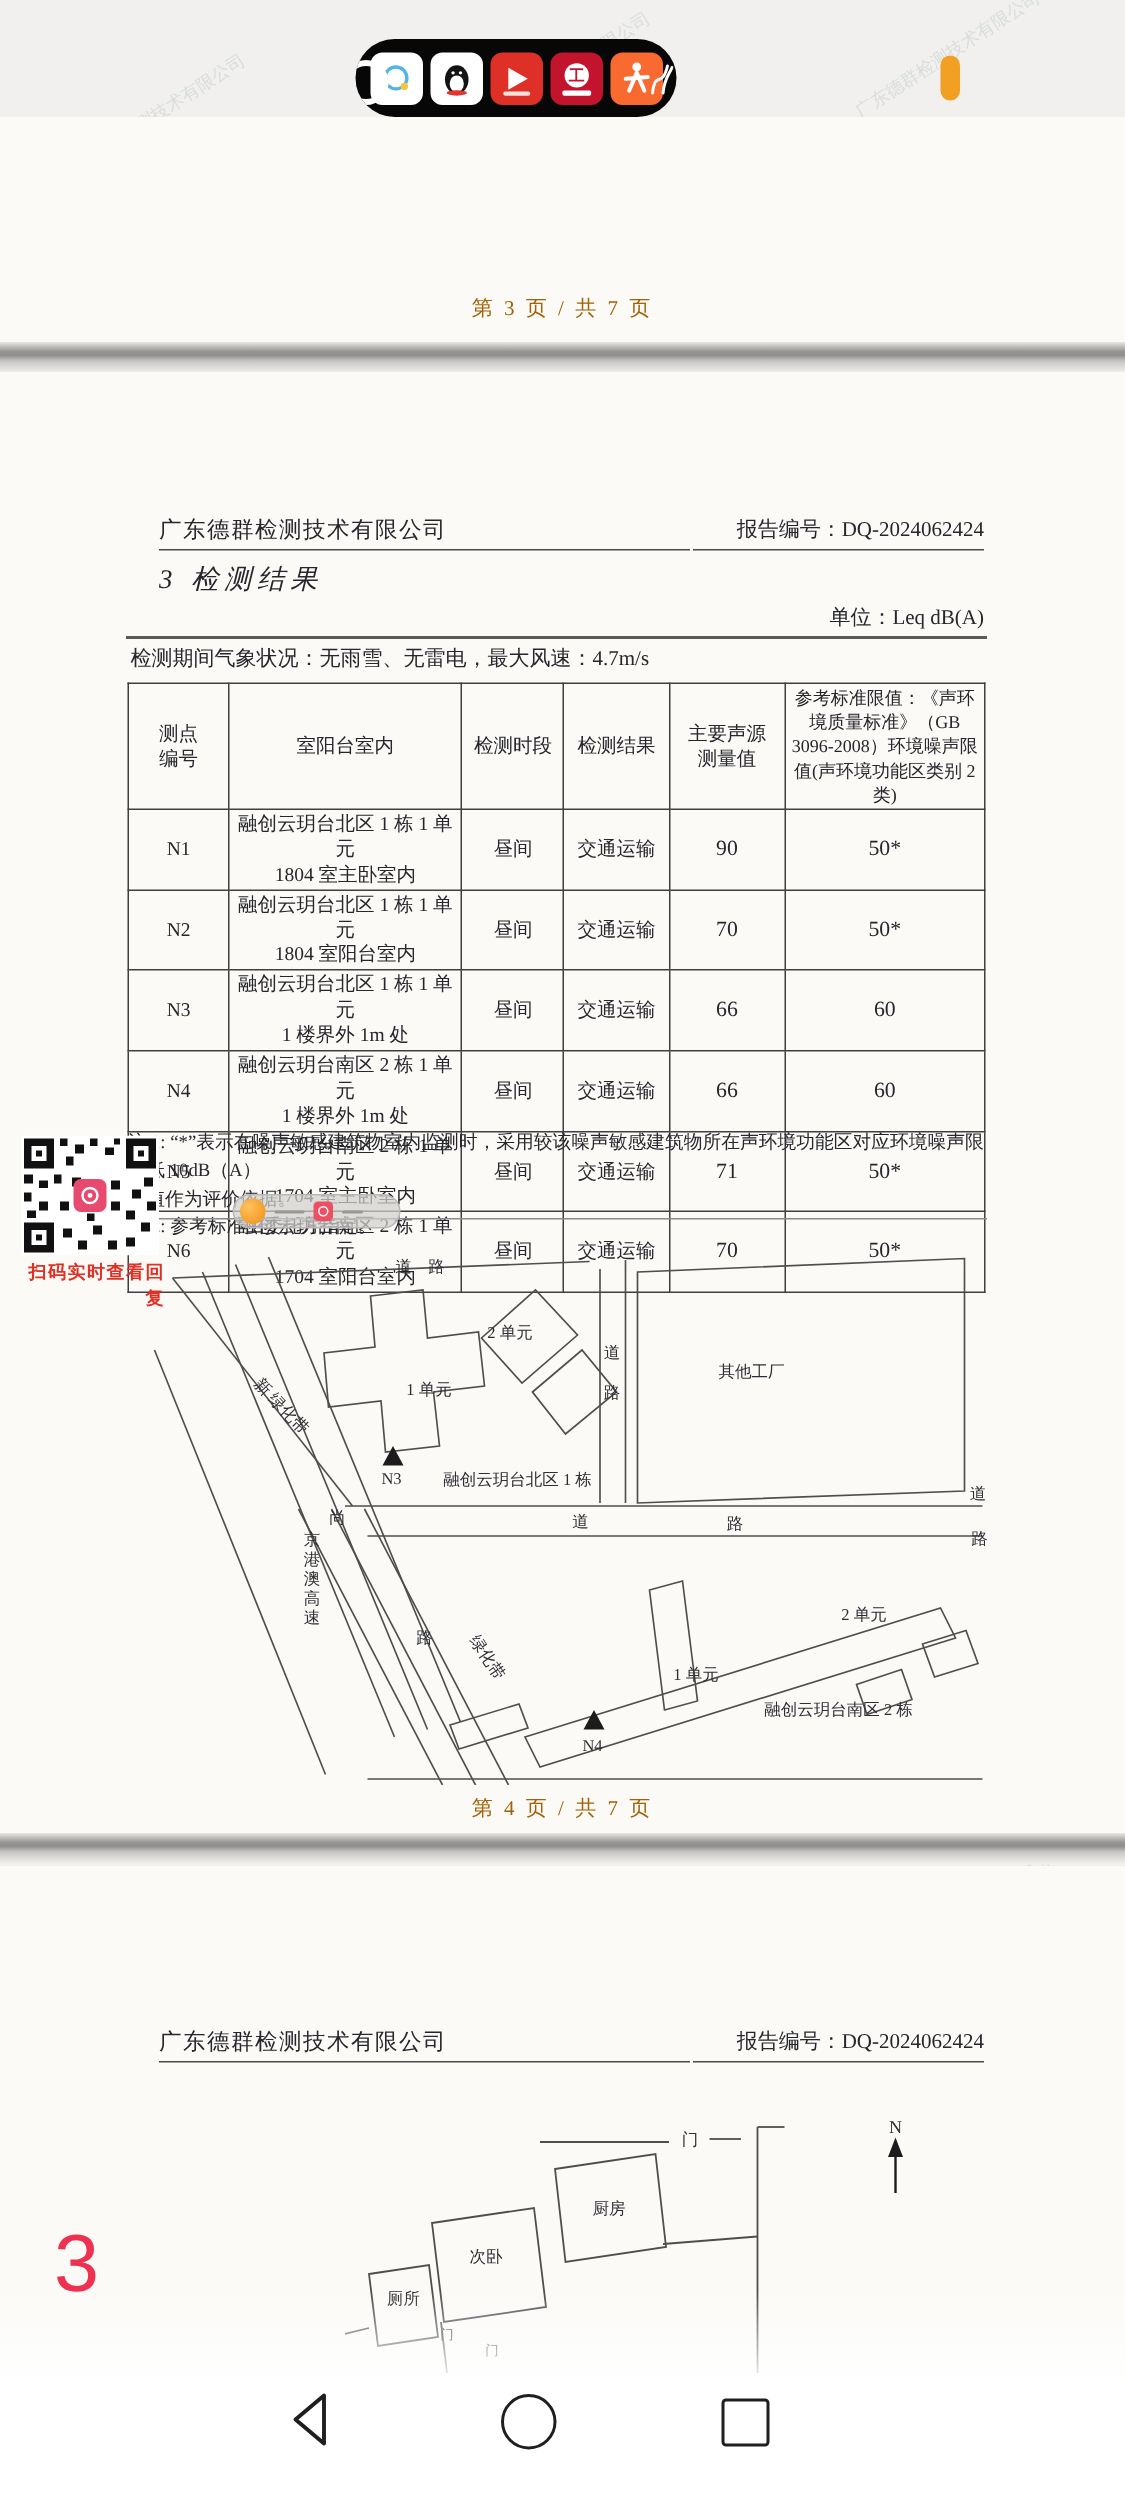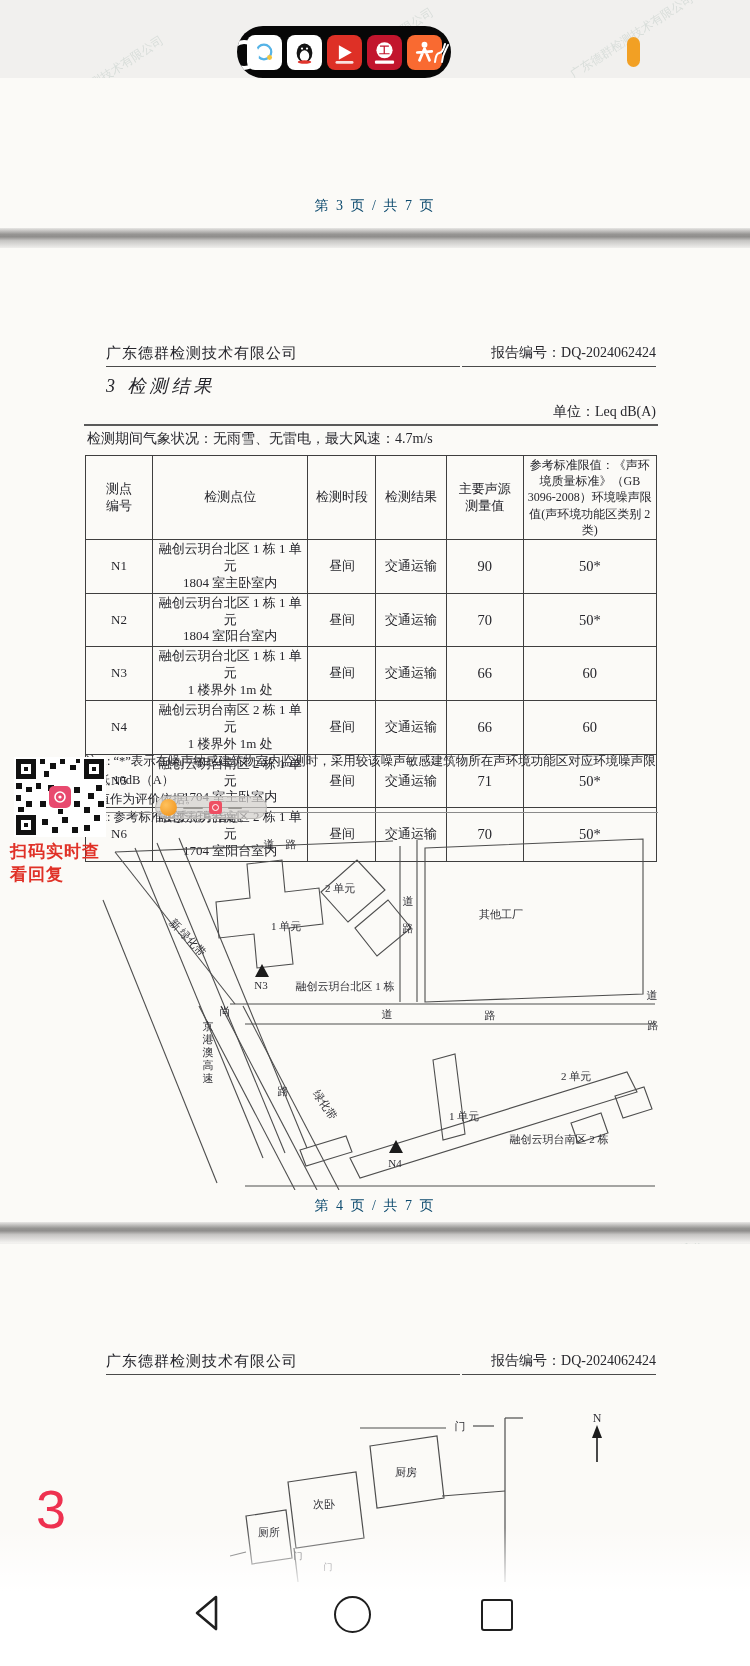--- a/index.html
+++ b/index.html
@@ -17,38 +17,38 @@
   .wm{position:absolute;font-size:12px;color:rgba(120,150,140,.20);transform:rotate(-33deg);
       white-space:nowrap;pointer-events:none;}
   
   #dock{left:237px;top:26px;width:214px;height:52px;background:#070707;border-radius:27px;
         display:flex;align-items:center;justify-content:center;gap:5px;overflow:hidden;}
   .app{width:35px;height:35px;border-radius:8px;display:flex;align-items:center;justify-content:center;flex:0 0 auto;}
   .app svg{width:27px;height:27px;}
   .dock-edge-l{position:absolute;left:-8px;top:14px;width:22px;height:22px;border:4px solid #fff;border-radius:50%;}
   #orange-pill{left:627px;top:37px;width:13px;height:30px;border-radius:7px;background:#f2a024;}
   
-  .footer-line{left:0;width:750px;text-align:center;font-size:14px;color:#0c4a6e;letter-spacing:2px;}
+  .footer-line{left:0;width:750px;text-align:center;font-size:14px;color:#a16207;letter-spacing:2px;}
   .hdr-company{left:106px;width:354px;border-bottom:1.5px solid #4a4a4a;font-size:15px;padding-bottom:3px;letter-spacing:1px;}
   .hdr-report{left:462px;width:194px;border-bottom:1.5px solid #4a4a4a;font-size:14px;text-align:right;padding-bottom:4px;}
   #sec-title{left:106px;top:374px;font-size:18px;letter-spacing:4px;font-style:italic;}
   #unit-note{left:460px;top:403px;width:196px;text-align:right;font-size:14px;font-family:Liberation Serif, serif;}
   .rule{background:#5a5a5a;height:1.5px;}
   #weather{left:87px;top:430px;font-size:14px;}
   
   #tblwrap{left:85px;top:455px;width:572px;}
   table{border-collapse:collapse;table-layout:fixed;width:572px;font-size:13px;}
   td,th{border:1px solid #3f3f3f;text-align:center;vertical-align:middle;padding:1px 2px;
         white-space:pre-line;line-height:1.3;font-weight:normal;}
   tr.hdr{height:84px;} tr.data{height:35px;}
   td.val{font-size:14.5px;} th.ref{font-size:12px;line-height:1.35;}
   
   #notes{left:85px;top:752px;width:578px;font-size:12.5px;line-height:1.5;}
   #qr{left:14px;top:757px;}
-  #qr-caption{left:10px;top:840px;width:100px;text-align:left;font-size:17px;font-weight:bold;color:#e03127;
+  #qr-caption{left:10px;top:840px;width:100px;text-align:right;font-size:12px;font-weight:bold;color:#e03127;
               font-family:"Liberation Sans",sans-serif;letter-spacing:1px;}
   #rule2{left:84px;top:812px;width:574px;height:1px;background:#8a8a8a;}
   
   #pill{left:155px;top:796px;width:112px;height:23px;border-radius:12px;background:rgba(210,208,205,.72);
         border:1px solid #b9b7b4;display:flex;align-items:center;gap:6px;padding:0 4px;box-sizing:border-box;}
   .pill-orange{width:17px;height:17px;border-radius:50%;background:radial-gradient(circle at 35% 35%,#ffc25e,#ef8d12);}
   .pill-dash{width:20px;height:2px;background:#9a9894;border-radius:1px;}
   .pill-pink{width:13px;height:13px;border-radius:3px;background:#ee4f63;display:flex;align-items:center;justify-content:center;}
   .pill-pink i{width:5px;height:5px;border:1.5px solid #fff;border-radius:50%;display:block;}
   
@@ -155,21 +155,21 @@
         <col style="width:155px">
         <col style="width:68px">
     <col style="width:70px">
         <col style="width:77px">
         <col style="width:133px">
   </colgroup>
       <tbody id="tbody">
         <tr class="hdr">
           <th>测点
 编号</th>
-          <th>检测点位</th>
+          <th>室阳台室内</th>
           <th>检测时段</th>
           <th>检测结果</th>
           <th>主要声源
 测量值</th>
           <th class="ref">参考标准限值：《声环境质量标准》（GB 3096-2008）环境噪声限值(声环境功能区类别 2 类)</th>
         </tr>
         <tr class="data">
           <td>N1</td>
           <td>融创云玥台北区 1 栋 1 单元
 1804 室主卧室内</td>

